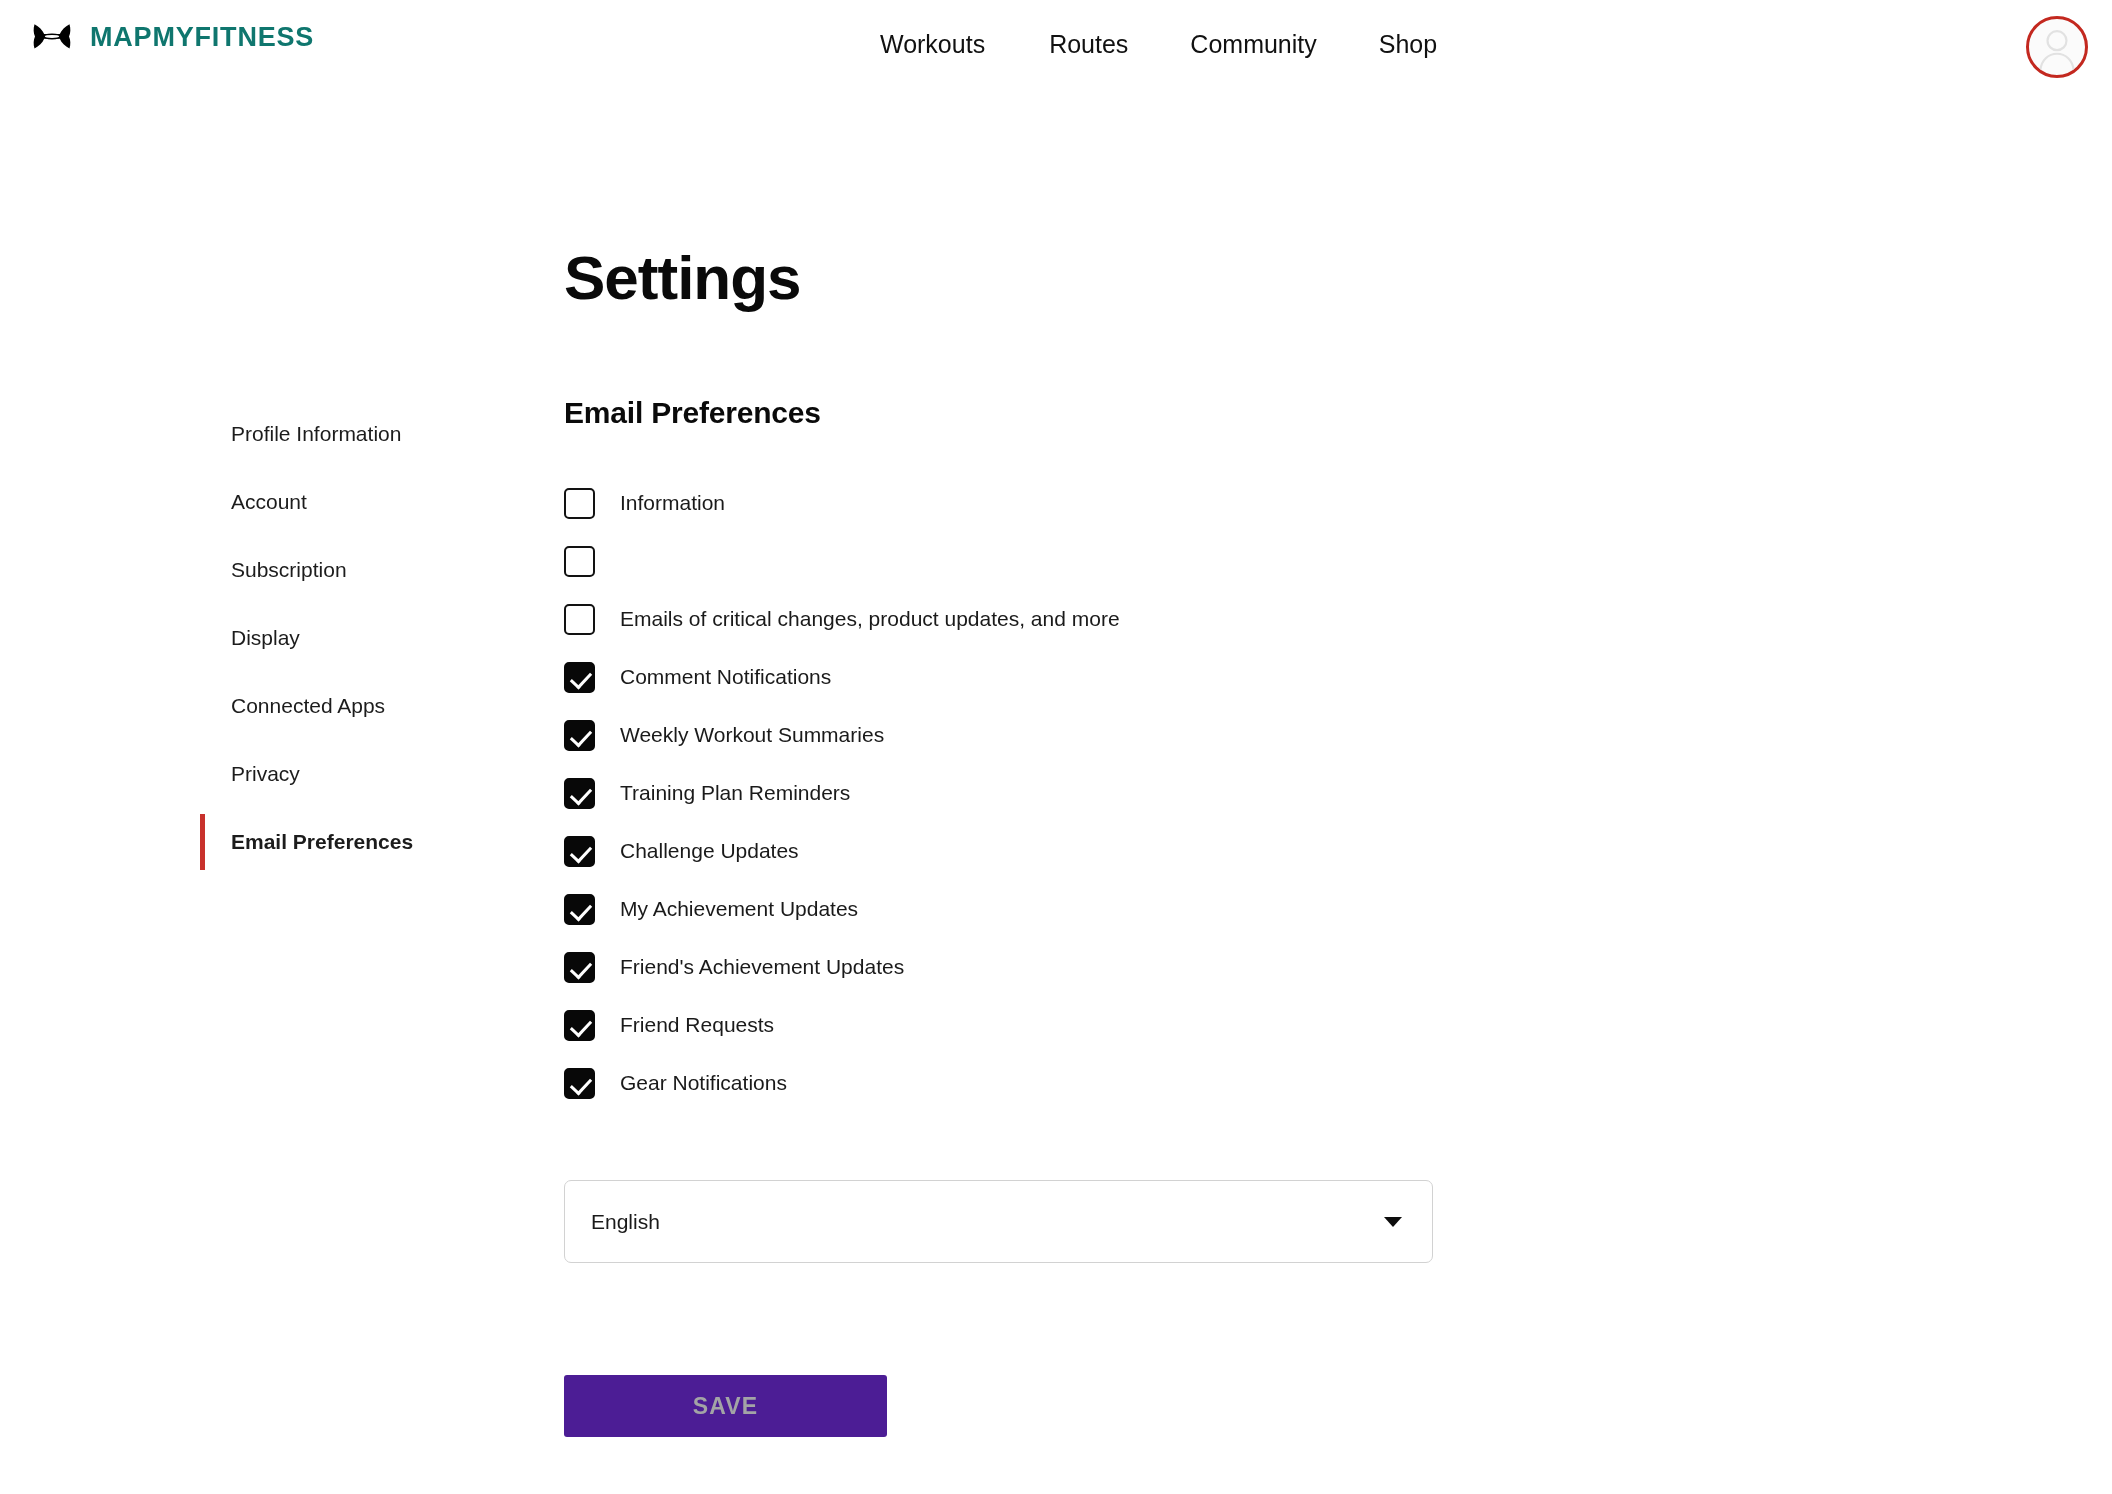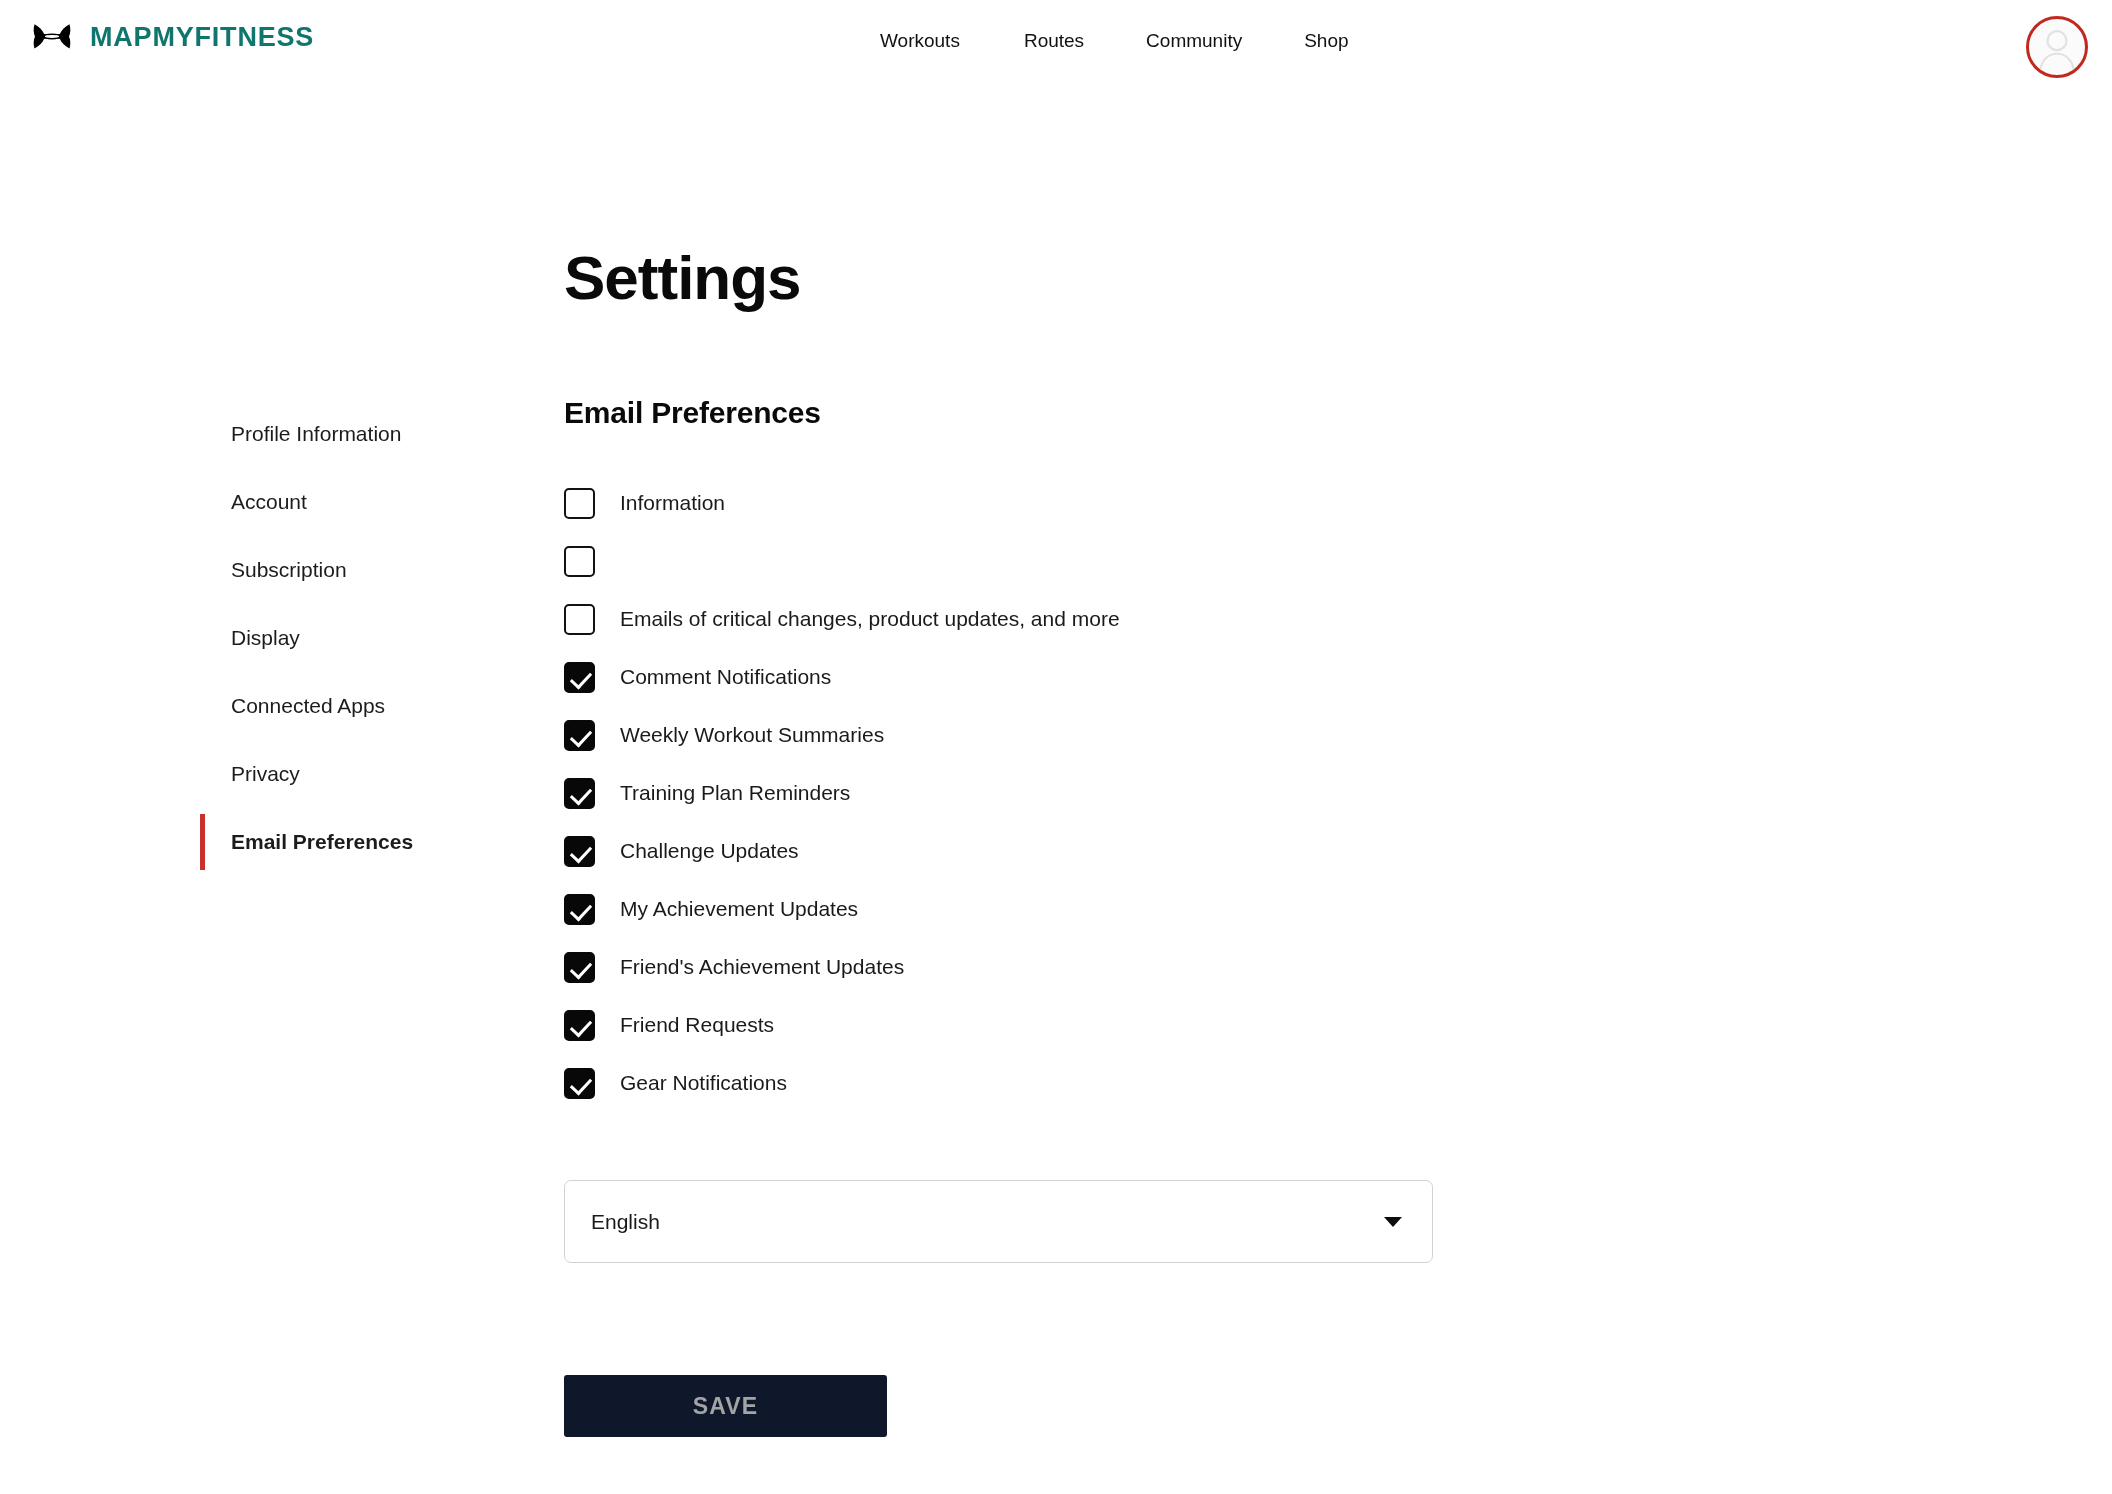--- a/index.html
+++ b/index.html
@@ -50,21 +50,21 @@
   .nav {
     position: absolute;
     left: 880px;
     top: 30px;
     display: flex;
     align-items: center;
     gap: 0px;
   }
   .nav a {
     display: inline-block;
-    font-size: 19px;
+    font-size: 25px;
     color: #111111;
     text-decoration: none;
     font-weight: 400;
     white-space: nowrap;
   }
   .nav-workouts { margin-right: 64px; }
   .nav-routes   { margin-right: 62px; }
   .nav-community{ margin-right: 62px; }
 
   .avatar {
@@ -209,21 +209,21 @@
     border-left: 9px solid transparent;
     border-right: 9px solid transparent;
     border-top: 10px solid #0d0d0d;
   }
 
   
   .save-btn {
     margin-top: 112px;
     width: 323px;
     height: 62px;
-    background: #0f172a;
+    background: #4c1d95;
     border: none;
     border-radius: 3px;
     color: #a3a4a6;
     font-family: "Liberation Sans", sans-serif;
     font-size: 23px;
     font-weight: 700;
     letter-spacing: 1.2px;
     cursor: default;
     display: flex;
     align-items: center;

